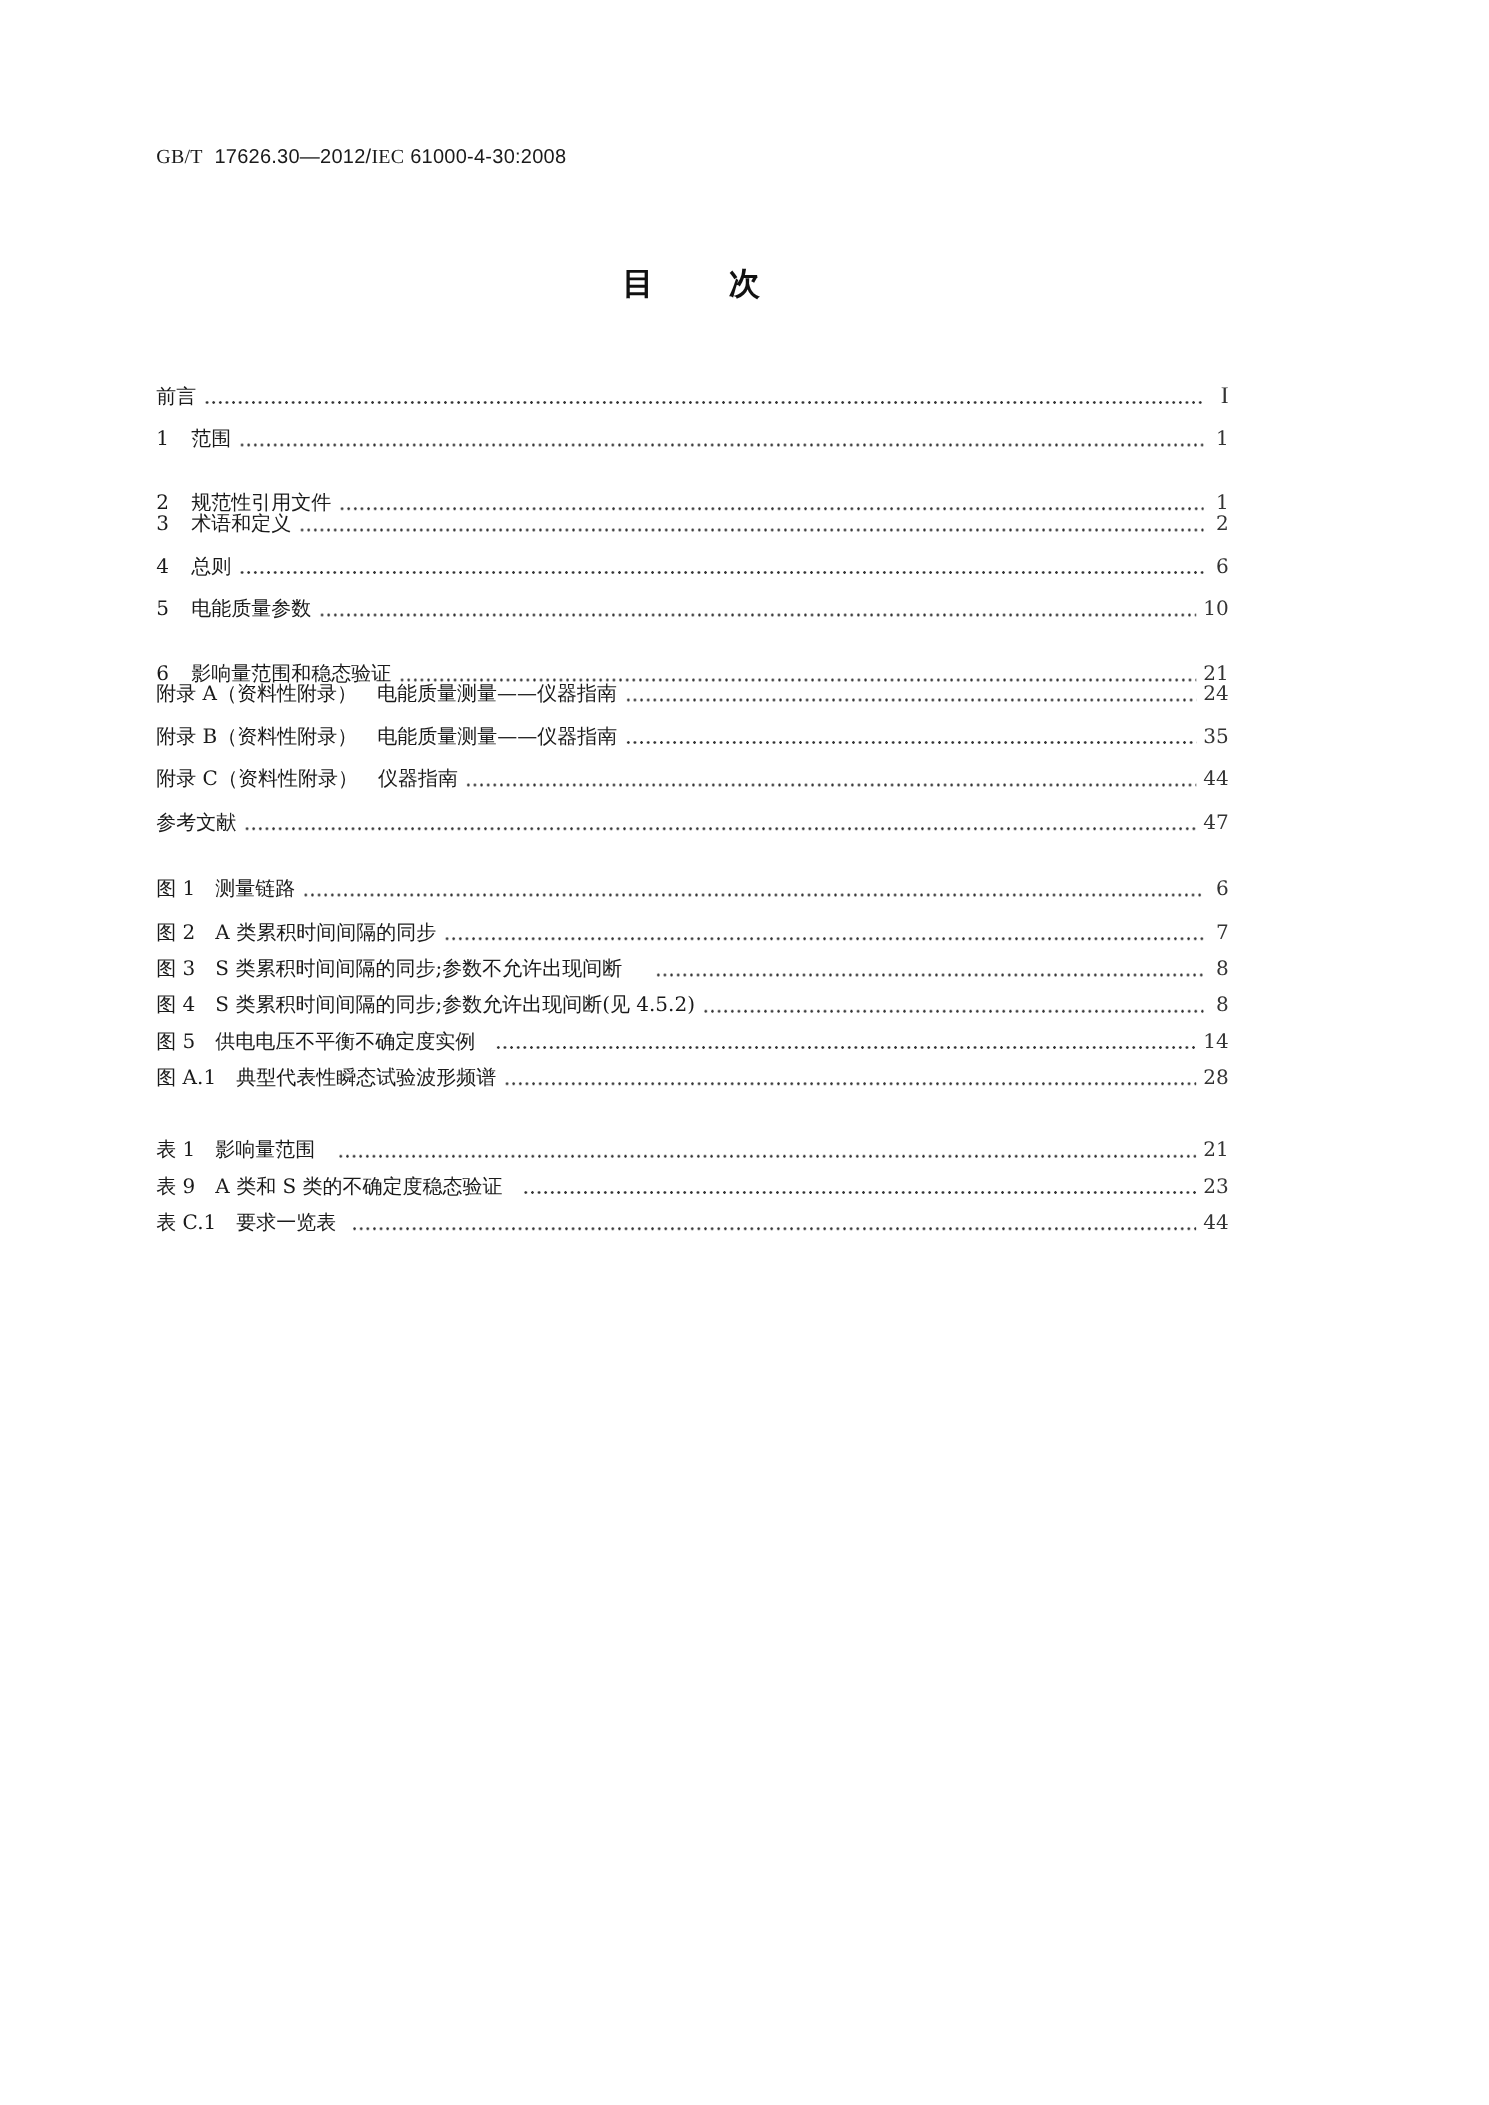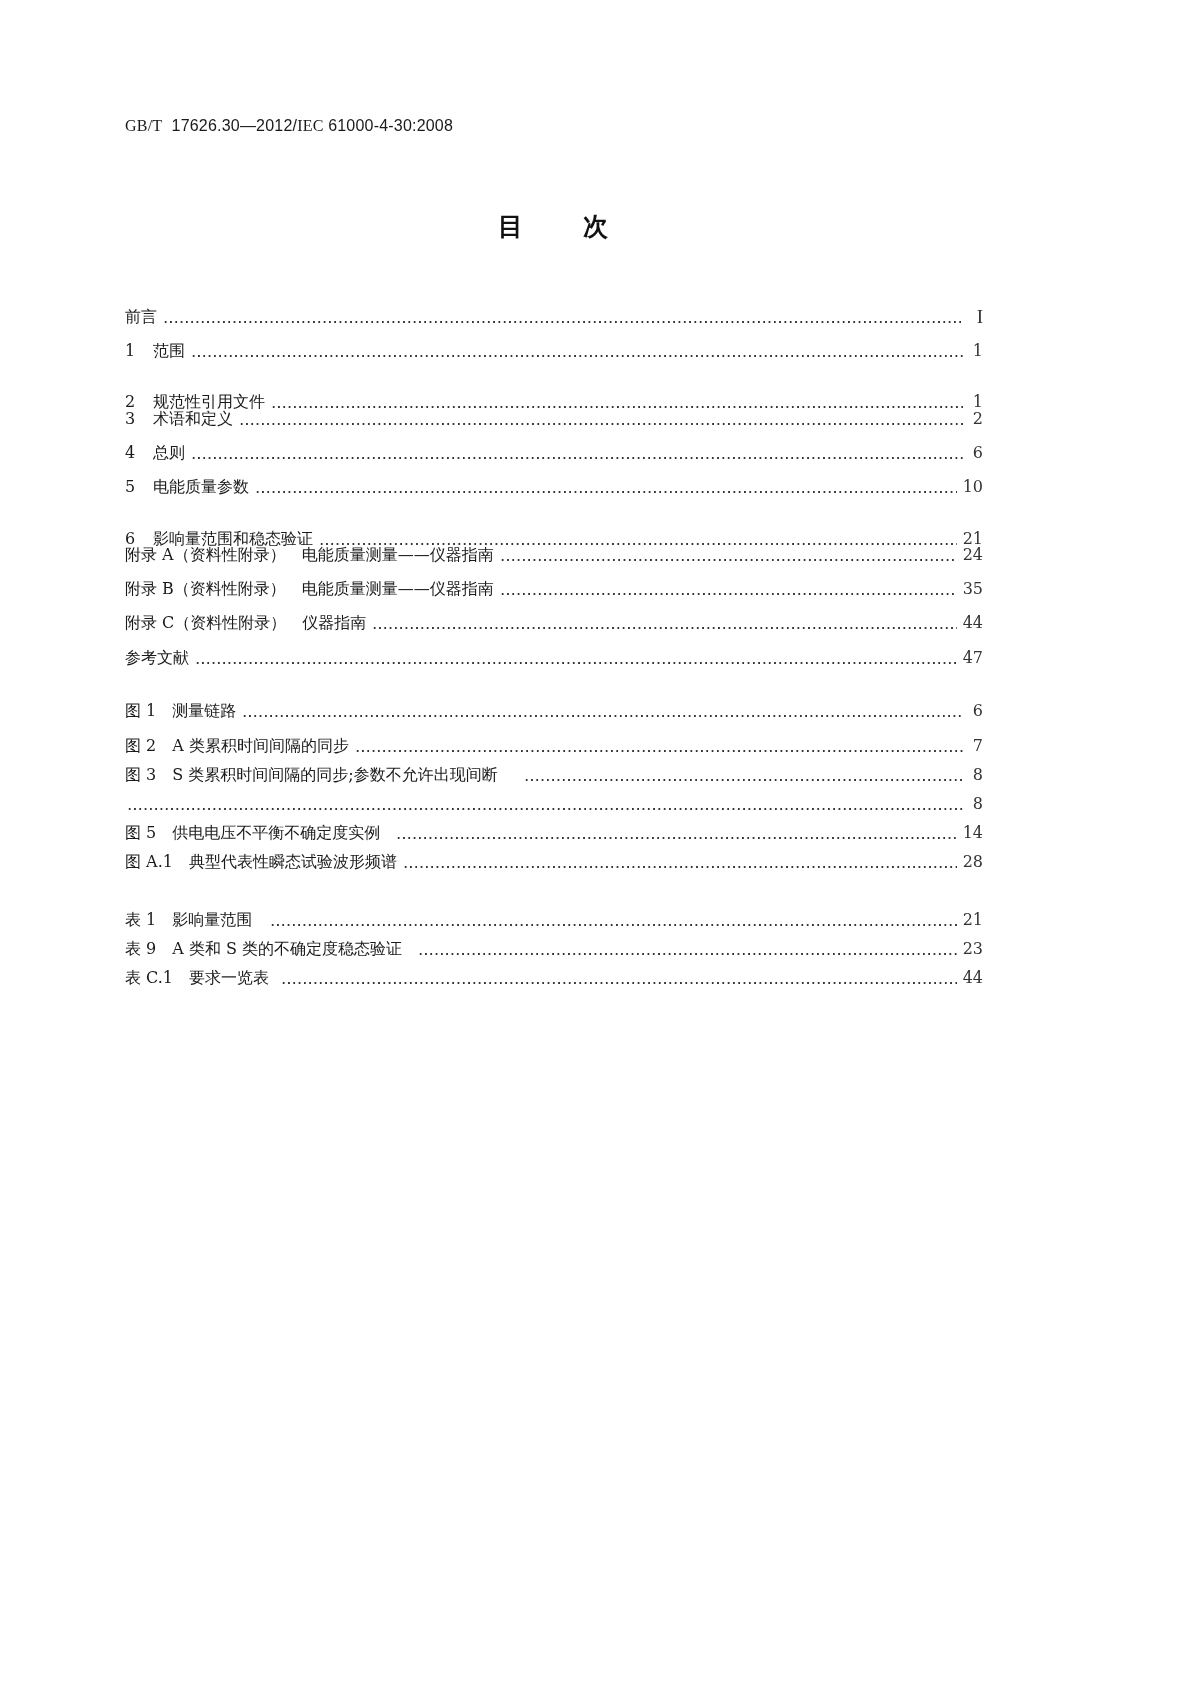--- a/index.html
+++ b/index.html
@@ -100,20 +100,21 @@
   <span class="label">图 2　A 类累积时间间隔的同步</span>
   <span class="leader"></span>
   <span class="page">7</span>
 </div>
 <div class="toc-row" style="top:764px">
   <span class="label">图 3　S 类累积时间间隔的同步;参数不允许出现间断</span>
   <span class="leader" style="margin-left:22px"></span>
   <span class="page">8</span>
 </div>
 <div class="toc-row" style="top:793px">
+  <span class="label">图 4　S 类累积时间间隔的同步;参数允许出现间断(见 4.5.2)</span>
   <span class="leader"></span>
   <span class="page">8</span>
 </div>
 <div class="toc-row" style="top:822px">
   <span class="label">图 5　供电电压不平衡不确定度实例</span>
   <span class="leader" style="margin-left:12px"></span>
   <span class="page">14</span>
 </div>
 <div class="toc-row" style="top:851px">
   <span class="label">图 A.1　典型代表性瞬态试验波形频谱</span>

